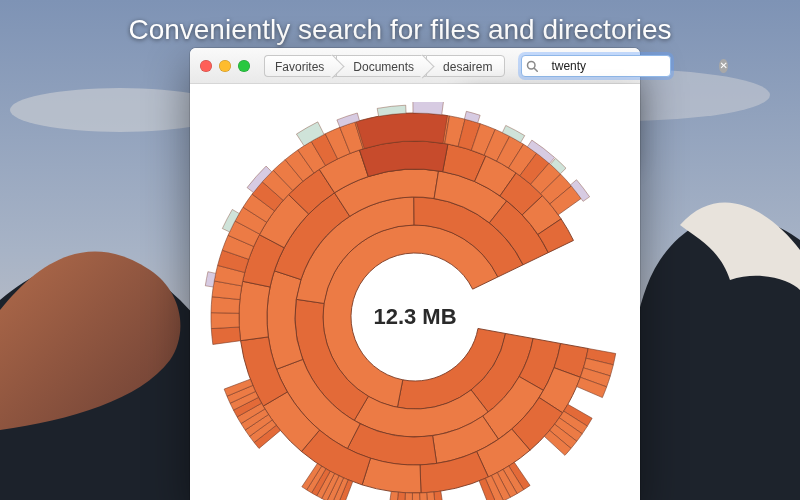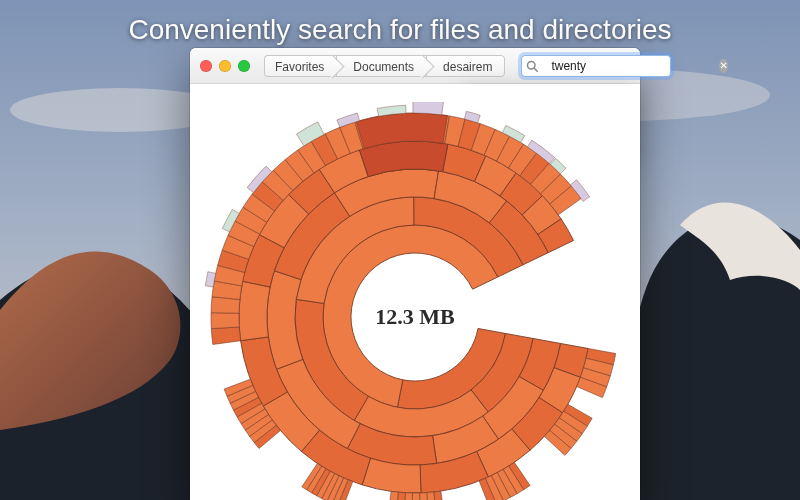--- a/index.html
+++ b/index.html
@@ -64,21 +64,21 @@
   .drop-header{ padding:4px 8px; color:#9a9a9a; }
   .drop-item{ padding:3px 10px; cursor:default; color:#333;}
   .drop-item.sel{ background:#2f72e4; color:#fff; position:relative;}
   .cursor{
     position:absolute; right:30px; top:3px; width:12px; height:16px; pointer-events:none;
   }
   .content{ position:relative; width:100%; height:calc(100% - 36px); background:#fff; overflow:hidden;}
   .sun-wrap{ position:absolute; left:50%; top:56%; transform:translate(-50%,-50%); }
   .center-label{
     position:absolute; left:50%; top:56%; transform:translate(-50%,-50%);
-    font-size:22px; font-weight:700; color:#2a2a2a;font-family:Liberation Serif, serif;
+    font-size:22px; font-weight:700; color:#2a2a2a;
   }
 </style>
 </head>
 <body>
 
 <div class="stage">
 
   <svg class="bg" viewBox="0 0 800 500" preserveAspectRatio="xMidYMid slice">
     <defs>
       <linearGradient id="sky" x1="0" y1="0" x2="0" y2="1">

